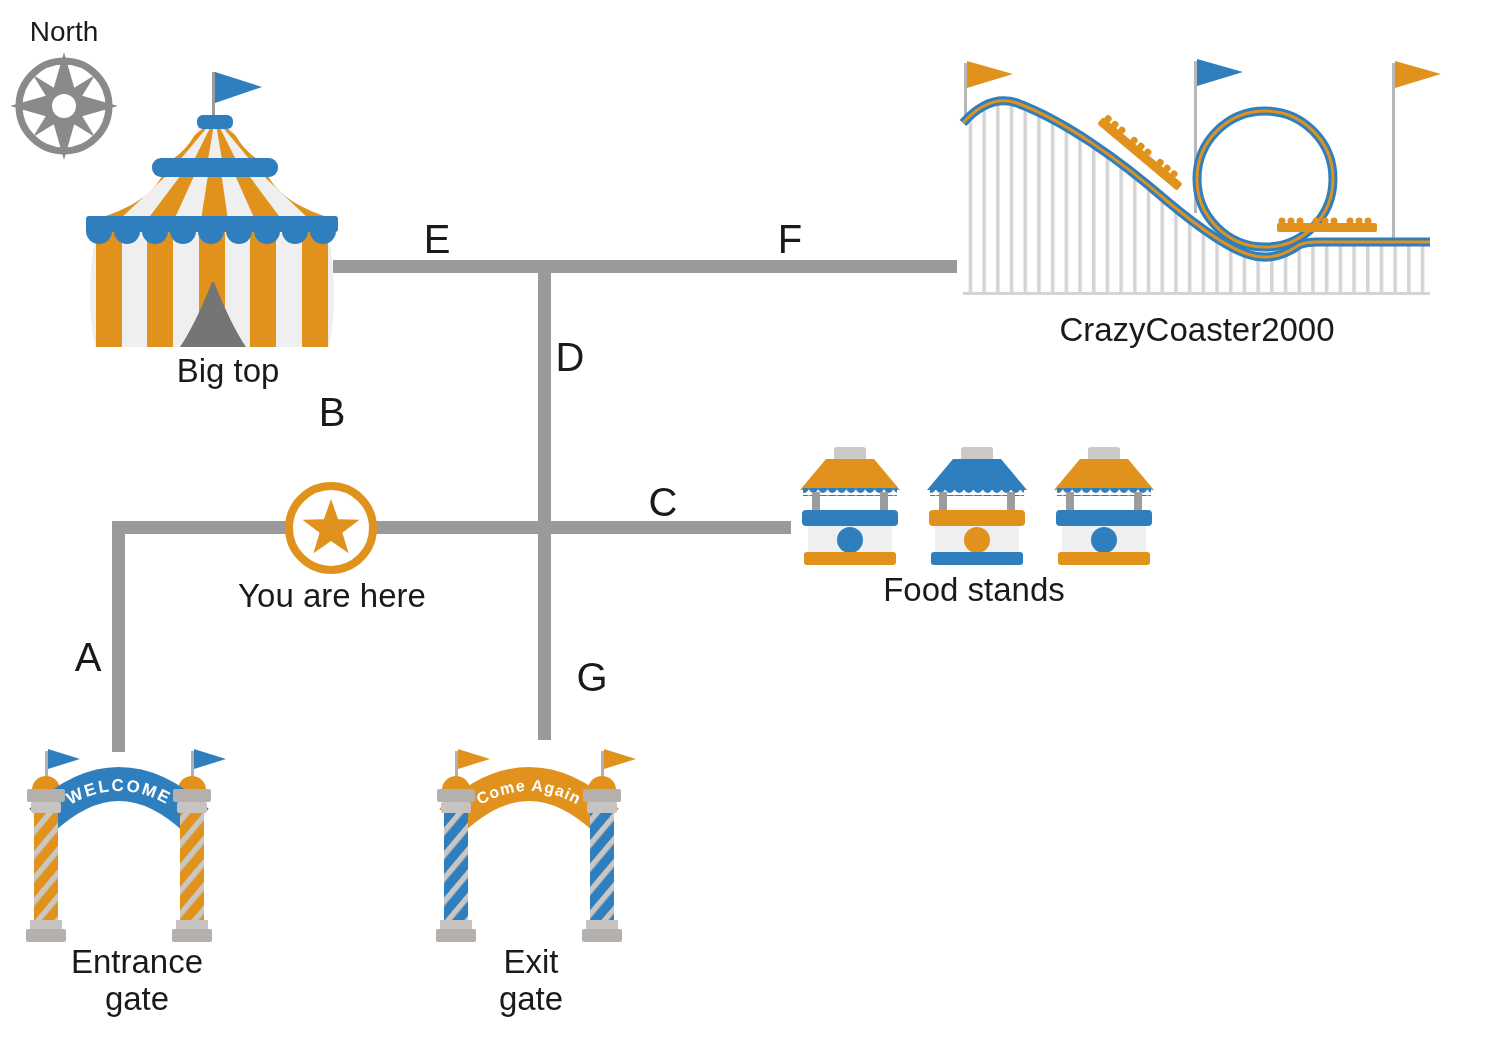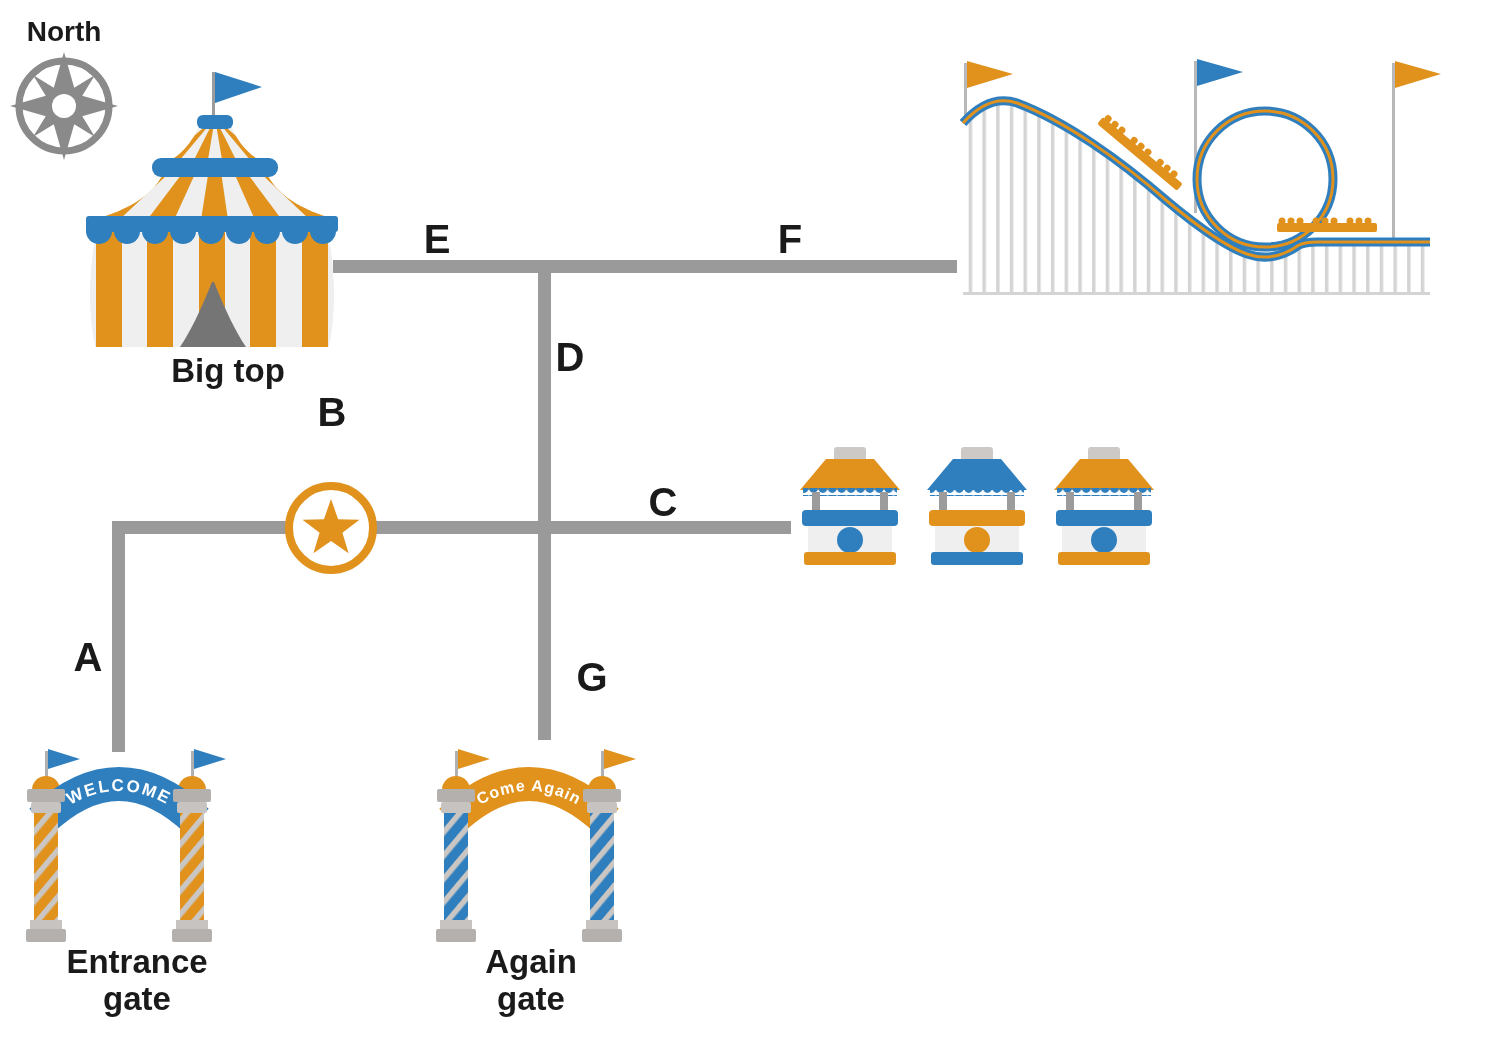--- a/index.html
+++ b/index.html
@@ -1,20 +1,20 @@
 <!DOCTYPE html>
 <html><head>
 <meta charset="utf-8">
 <style>
   html,body{margin:0;padding:0;background:#fff;}
   #stage{position:relative;width:1494px;height:1048px;background:#ffffff;overflow:hidden;
          font-family:"Liberation Sans","DejaVu Sans",sans-serif;}
   .abs{position:absolute;}
   .path{position:absolute;background:#9a9a9a;}
-  .lbl{position:absolute;font-weight:700;color:#1a1a1a;transform:translate(-50%,-50%);
+  .lbl{position:absolute;font-weight:400;color:#1a1a1a;transform:translate(-50%,-50%);
        white-space:nowrap;text-align:center;}
   .letter{font-size:40px;}
   .name{font-size:33px;}
   .north{font-size:28px;}
   .twoline{line-height:37px;}
 </style>
 </head>
 <body>
 
 <div id="stage">
@@ -234,26 +234,29 @@
     <rect x="147" y="184" width="40" height="13" rx="2" fill="#b3b0ad"></rect>
   </svg>
 
   <svg class="abs" style="left:283px;top:480px" width="96" height="96" viewBox="0 0 96 96">
     <circle cx="48" cy="48" r="42" fill="#ffffff" stroke="#E0921D" stroke-width="8"></circle>
     <polygon points="48,19 55.1,39.3 76.5,39.7 59.4,52.7 65.6,73.3 48,61 30.4,73.3 36.6,52.7 19.5,39.7 40.9,39.3" fill="#E0921D"></polygon>
   </svg>
 
   <div class="lbl north" style="left:64px;top:32px">North</div>
   <div class="lbl name" style="left:228px;top:371px">Big top</div>
+  <div class="lbl name" style="left:1197px;top:330px">CrazyCoaster2000</div>
+  <div class="lbl name" style="left:974px;top:590px">Food stands</div>
+  <div class="lbl name" style="left:332px;top:596px">You are here</div>
   <div class="lbl name twoline" style="left:137px;top:980px">
     <div>Entrance</div>
     <div>gate</div>
   </div>
   <div class="lbl name twoline" style="left:531px;top:980px">
-    <div>Again</div>
+    <div>Exit</div>
     <div>gate</div>
   </div>
 
   <div class="lbl letter" style="left:88px;top:657px">A</div>
   <div class="lbl letter" style="left:332px;top:412px">B</div>
   <div class="lbl letter" style="left:663px;top:502px">C</div>
   <div class="lbl letter" style="left:570px;top:357px">D</div>
   <div class="lbl letter" style="left:437px;top:239px">E</div>
   <div class="lbl letter" style="left:790px;top:239px">F</div>
   <div class="lbl letter" style="left:592px;top:677px">G</div>

